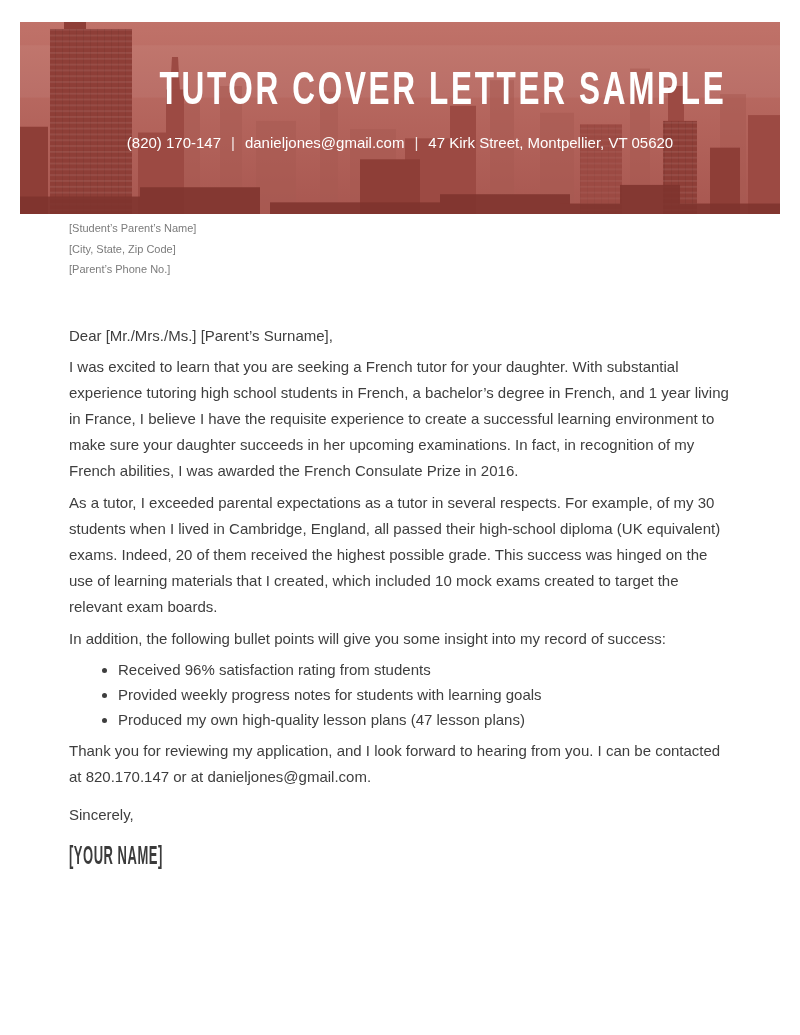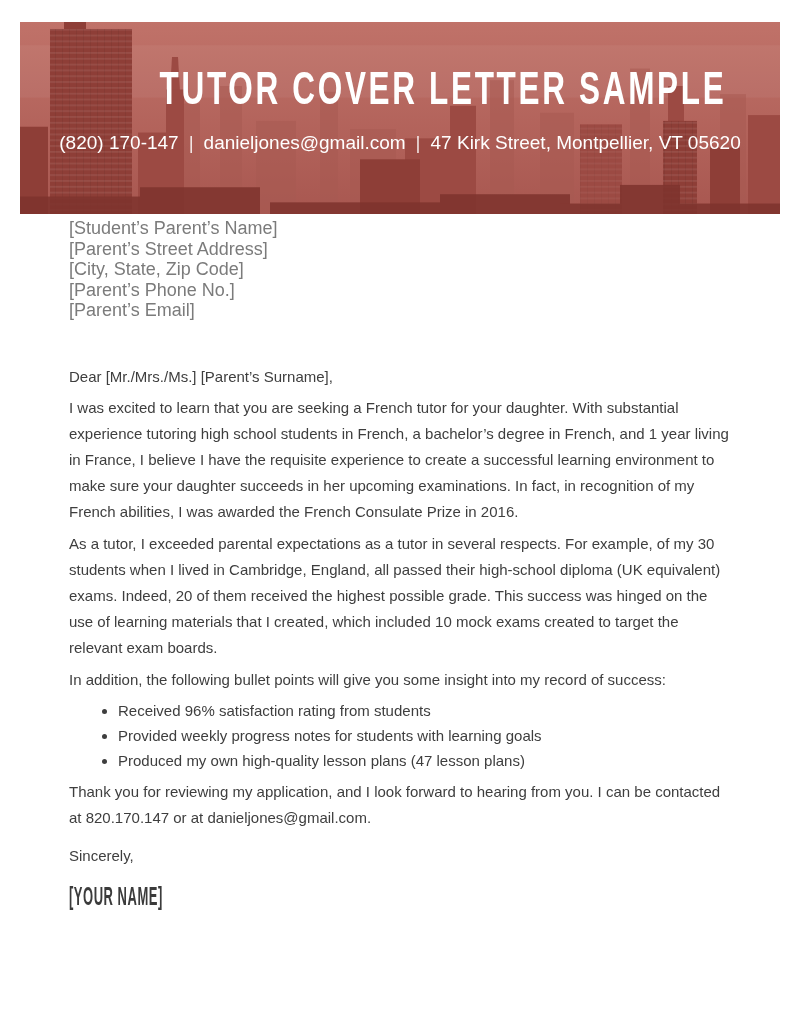--- a/index.html
+++ b/index.html
@@ -29,35 +29,35 @@
     display: inline-block;
     font-size: 47px; font-weight: 700;
     letter-spacing: 4px;
     color: #ffffff;
     transform: scaleX(0.67);
     transform-origin: center center;
   }
   .hero-contact {
     position: absolute; top: 111px; left: 0;
     width: 100%; text-align: center;
-    color: #ffffff; font-size: 19px; line-height: 20px;
+    color: #ffffff; font-size: 15px; line-height: 20px;
     white-space: nowrap;
   }
   .hero-contact .sep { display: inline-block; margin: 0 10px; opacity: 0.85; }
 
   
   .letter {
     position: absolute;
     left: 69px; top: 187px;
     width: 662px;
     color: #3e3e3e;
     font-size: 15px;
   }
   .date { margin-top: 46px; line-height: 21px; }
-  .recipient { margin-top: 31px; color: #7b7b7b; font-size: 18px; }
+  .recipient { margin-top: 31px; color: #7b7b7b; font-size: 11px; }
   .recipient div { line-height: 20.5px; }
   .salutation { margin: 43px 0 0 0; line-height: 25.5px; }
   p.body-p { margin: 6px 0 0 0; line-height: 26px; }
   ul.bullets { margin: 5px 0 0 0; padding: 0 0 0 49px; }
   ul.bullets li { line-height: 25px; }
   .closing { margin-top: 6px; }
   .signoff { margin-top: 12px; line-height: 25.5px; }
   .signature { margin-top: 12px; line-height: 30px; white-space: nowrap; }
   .signature .condensed-dark {
     display: inline-block;
@@ -142,24 +142,22 @@
     <div class="hero-contact">
       <span>(820) 170-147</span><span class="sep">|</span><span>danieljones@gmail.com</span><span class="sep">|</span><span>47 Kirk Street, Montpellier, VT 05620</span>
     </div>
   </div>
 
   <div class="letter">
 
 
     <div class="recipient">
       <div>[Student’s Parent’s Name]</div>
-      <div>[Parent’s Street Address]</div>
       <div>[City, State, Zip Code]</div>
       <div>[Parent’s Phone No.]</div>
-      <div>[Parent’s Email]</div>
     </div>
 
     <p class="salutation">Dear [Mr./Mrs./Ms.] [Parent’s Surname],</p>
 
     <p class="body-p">I was excited to learn that you are seeking a French tutor for your daughter. With substantial experience tutoring high school students in French, a bachelor’s degree in French, and 1 year living in France, I believe I have the requisite experience to create a successful learning environment to make sure your daughter succeeds in her upcoming examinations. In fact, in recognition of my French abilities, I was awarded the French Consulate Prize in 2016.</p>
     <p class="body-p">As a tutor, I exceeded parental expectations as a tutor in several respects. For example, of my 30 students when I lived in Cambridge, England, all passed their high-school diploma (UK equivalent) exams. Indeed, 20 of them received the highest possible grade. This success was hinged on the use of learning materials that I created, which included 10 mock exams created to target the relevant exam boards.</p>
     <p class="body-p">In addition, the following bullet points will give you some insight into my record of success:</p>
 
     <ul class="bullets">
       <li>Received 96% satisfaction rating from students</li>

